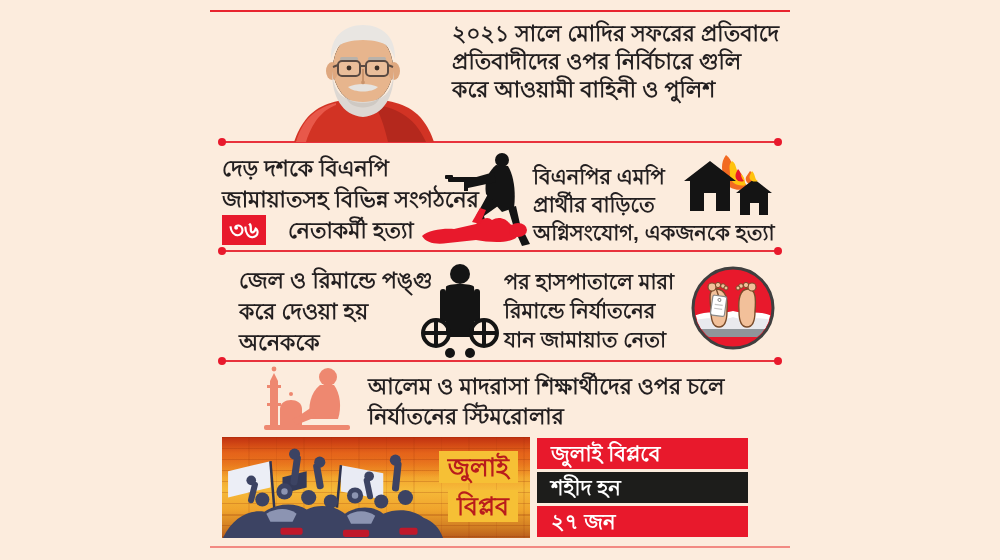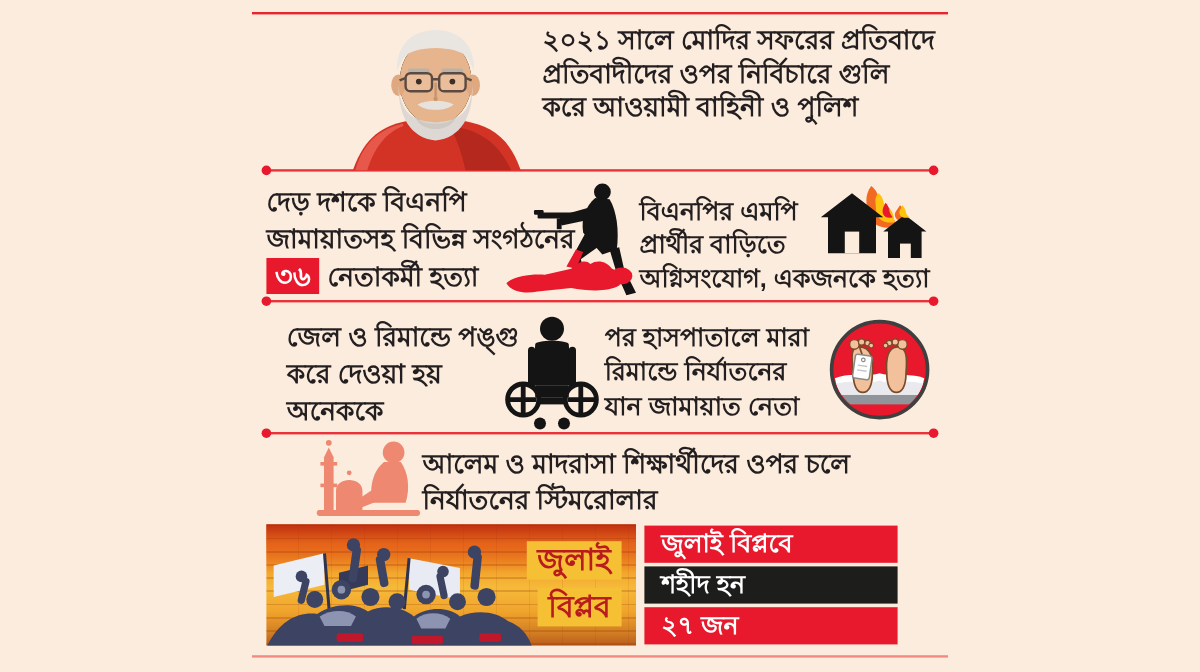--- a/index.html
+++ b/index.html
@@ -25,25 +25,25 @@
   .divider::after  { right:-4px; }
 
   
   .bn { font-weight:700; letter-spacing:0; }
   .tline { white-space:nowrap; }
   .s1-text { position:absolute; left:452px; top:20px; font-size:22px; line-height:28px; }
   .s2-left { position:absolute; left:222px; top:153px; font-size:22px; line-height:31px; }
   .s2-right { position:absolute; left:533px; top:163px; font-size:21px; line-height:28px; }
   .s3-left { position:absolute; left:239px; top:265px; font-size:22px; line-height:31px; }
   .s3-right { position:absolute; left:504px; top:267px; font-size:21px; line-height:29px; }
-  .s4-text { position:absolute; left:352px; top:372px; font-size:22px; line-height:30px; }
+  .s4-text { position:absolute; left:368px; top:372px; font-size:22px; line-height:30px; }
 
   .count-badge {
     display:inline-block; background:#e8192c; color:#fff;
-    padding:0 7px; margin-right:7px; font-size:23px; line-height:30px;
+    padding:0 7px; margin-right:22px; font-size:23px; line-height:30px;
   }
 
   
   .stat-col { position:absolute; left:537px; top:438px; width:253px; }
   .stat-box {
     width:211px; height:31px; margin-bottom:3px;
     color:#ffffff; font-size:21px; font-weight:700;
     line-height:31px; padding-left:14px;
   }
   .stat-red { background:#e8192c; }

